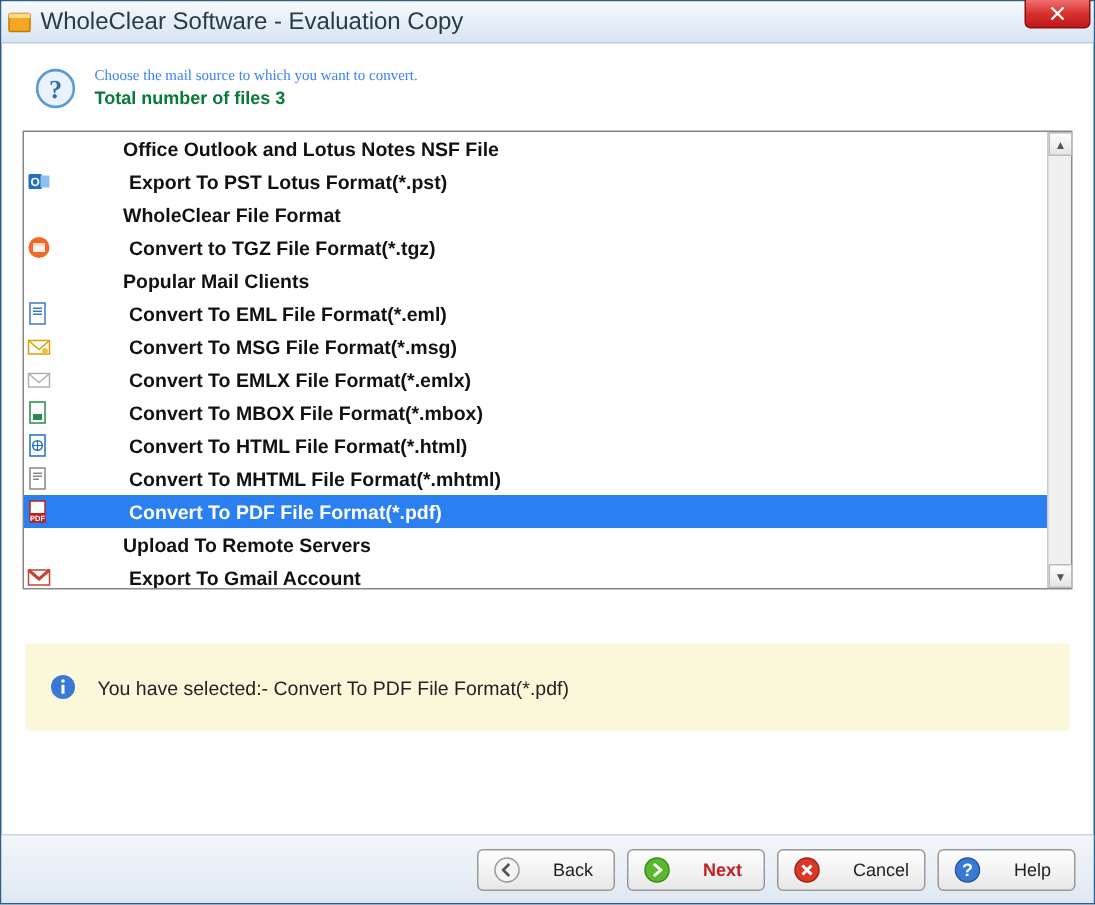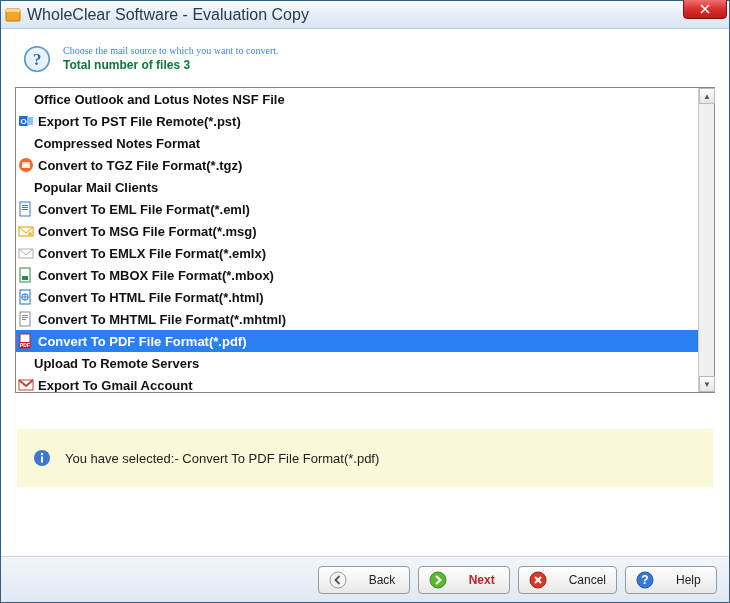--- a/index.html
+++ b/index.html
@@ -23,21 +23,21 @@
 .listbox { border: 1px solid #888; height: 306px; position: relative; background: #fff; }
 .listbox-inner { position: absolute; left: 0; right: 16px; top: 0; bottom: 0; overflow: hidden; }
 .scrollbar { position: absolute; right: 0; top: 0; bottom: 0; width: 16px; background: #f0f0f0; border-left: 1px solid #ccc; }
 .scrollbar-btn { width: 16px; height: 16px; background: linear-gradient(to bottom,#fdfdfd,#e5e5e5); border: 1px solid #bbb; display:flex; align-items:center; justify-content:center; font-size:8px; color:#555; }
 .scrollbar-track {}
 .list-row { height: 22px; display: flex; align-items: center; padding: 0 4px 0 2px; cursor: default; }
 .list-row.header { font-weight: bold; padding-left: 18px; font-size: 13px; color:#111; }
 .list-row.item { font-weight: bold; font-size: 13px; color:#111; }
 .list-row.selected { background: #2a80f0; color: #fff; }
 .row-icon { width: 16px; height: 16px; margin-right: 4px; display: inline-flex; align-items:center; justify-content:center; flex-shrink:0; }
-.row-label { white-space: nowrap; }
+.row-label { white-space: nowrap; margin-left: 48px; }
 
 .info-bar { margin: 36px 2px 0 2px; background: #fbf8da; border: 0; padding: 20px 16px; display: flex; align-items: center; gap: 14px; }
 .info-icon { width: 18px; height: 18px; flex-shrink:0; }
 .info-text { font-size: 13px; color: #222; }
 
 .footer { position: absolute; left: 0; right: 0; bottom: 0; height: 46px; background: linear-gradient(to bottom, #f2f6fa, #dfe8f2); border-top: 1px solid #c8d4e2; display: flex; align-items: center; justify-content: flex-end; padding: 0 12px; gap: 8px; }
 .btn { height: 28px; min-width: 92px; background: linear-gradient(to bottom, #fefefe, #e8e8e8); border: 1px solid #9a9a9a; border-radius: 4px; display: flex; align-items: center; padding: 0 10px; cursor: pointer; font-size: 12px; color:#222; gap:22px; }
 .btn .bicon { width: 18px; height: 18px; display:inline-flex; align-items:center; justify-content:center; }
 .btn.next .blabel { color: #c02020; font-weight: bold; }
 </style>
@@ -82,24 +82,24 @@
             <span class="row-label">Office Outlook and Lotus Notes NSF File</span>
           </div>
           <div class="list-row item">
             <span class="row-icon">
               <svg viewBox="0 0 16 16">
                 <rect x="1" y="3" width="9" height="10" rx="1" fill="#1f6fc2"></rect>
                 <text x="5.5" y="11" text-anchor="middle" font-size="8" fill="#fff" font-weight="bold">O</text>
                 <rect x="9" y="4" width="6" height="8" fill="#8ec1ef"></rect>
               </svg>
             </span>
-            <span class="row-label">Export To PST File Remote(*.pst)</span>
-          </div>
-          <div class="list-row header">
-            <span class="row-label">Compressed Notes Format</span>
+            <span class="row-label">Export To PST Lotus Format(*.pst)</span>
+          </div>
+          <div class="list-row header">
+            <span class="row-label">WholeClear File Format</span>
           </div>
           <div class="list-row item">
             <span class="row-icon">
               <svg viewBox="0 0 16 16">
                 <circle cx="8" cy="8" r="7" fill="#f06a2a"></circle>
                 <rect x="4" y="6" width="8" height="5" fill="#fff" opacity="0.9"></rect>
                 <rect x="4" y="5" width="8" height="2" fill="#ffd9c2"></rect>
               </svg>
             </span>
             <span class="row-label">Convert to TGZ File Format(*.tgz)</span>

